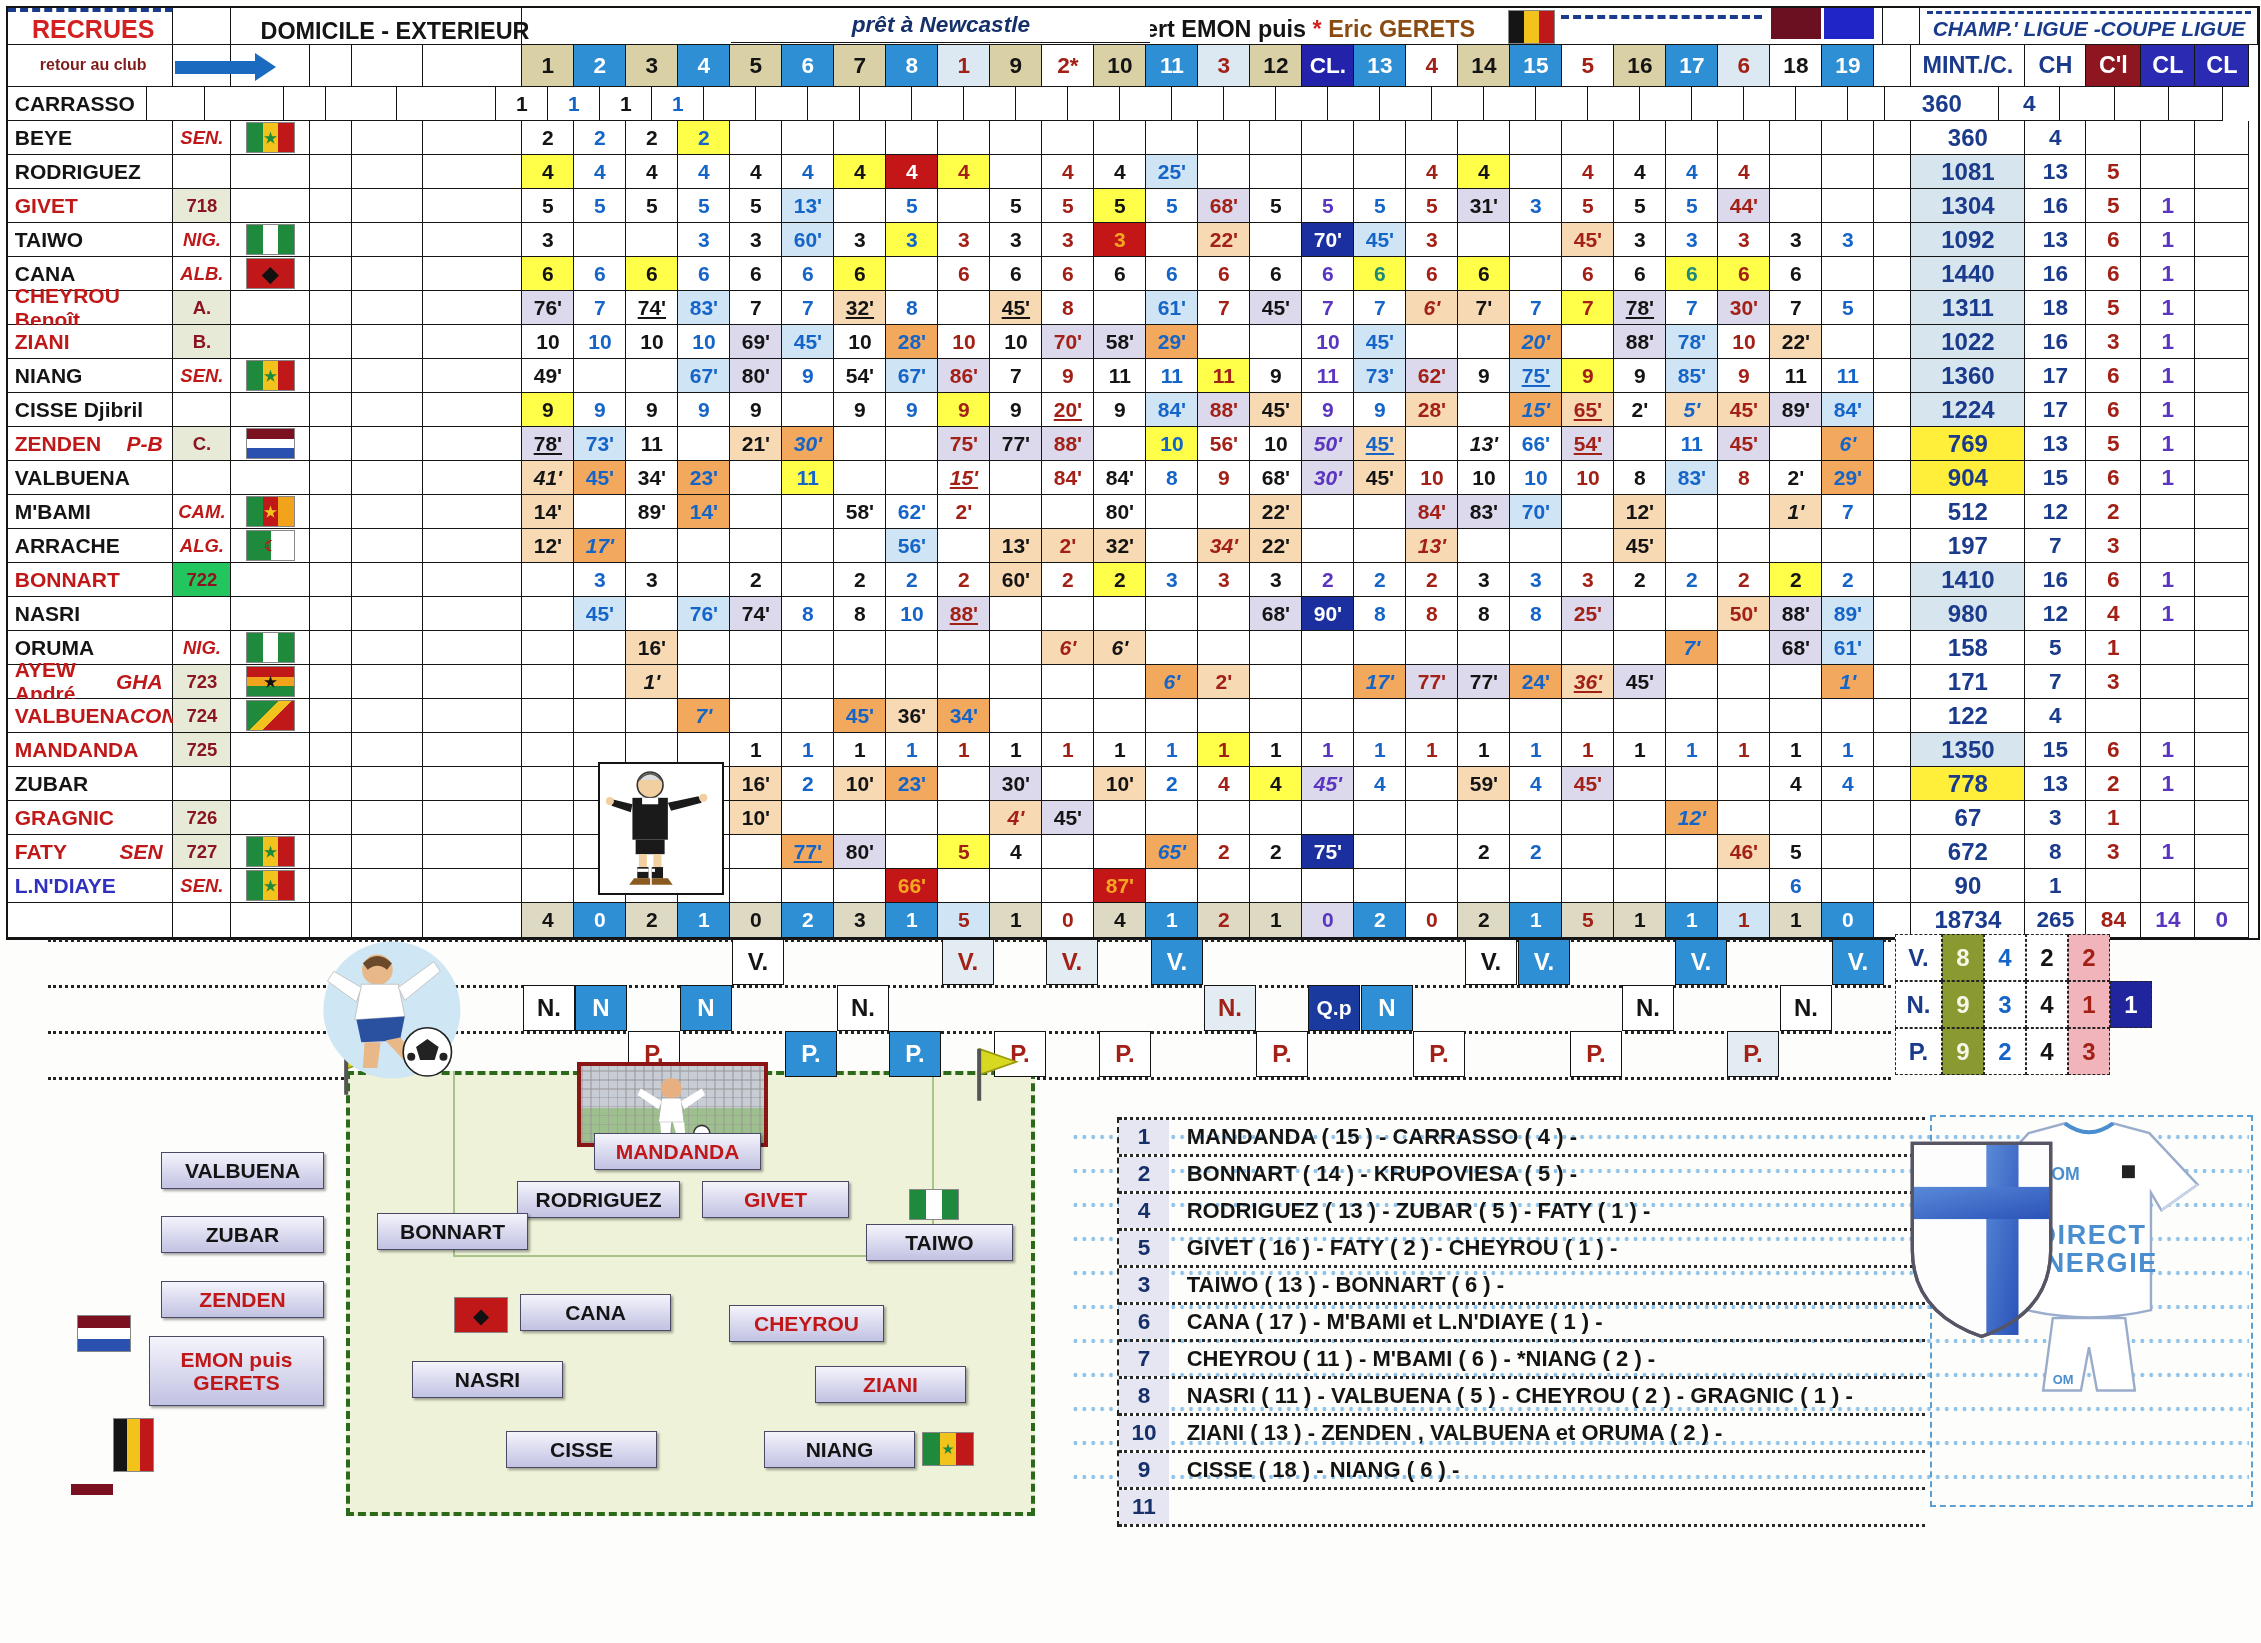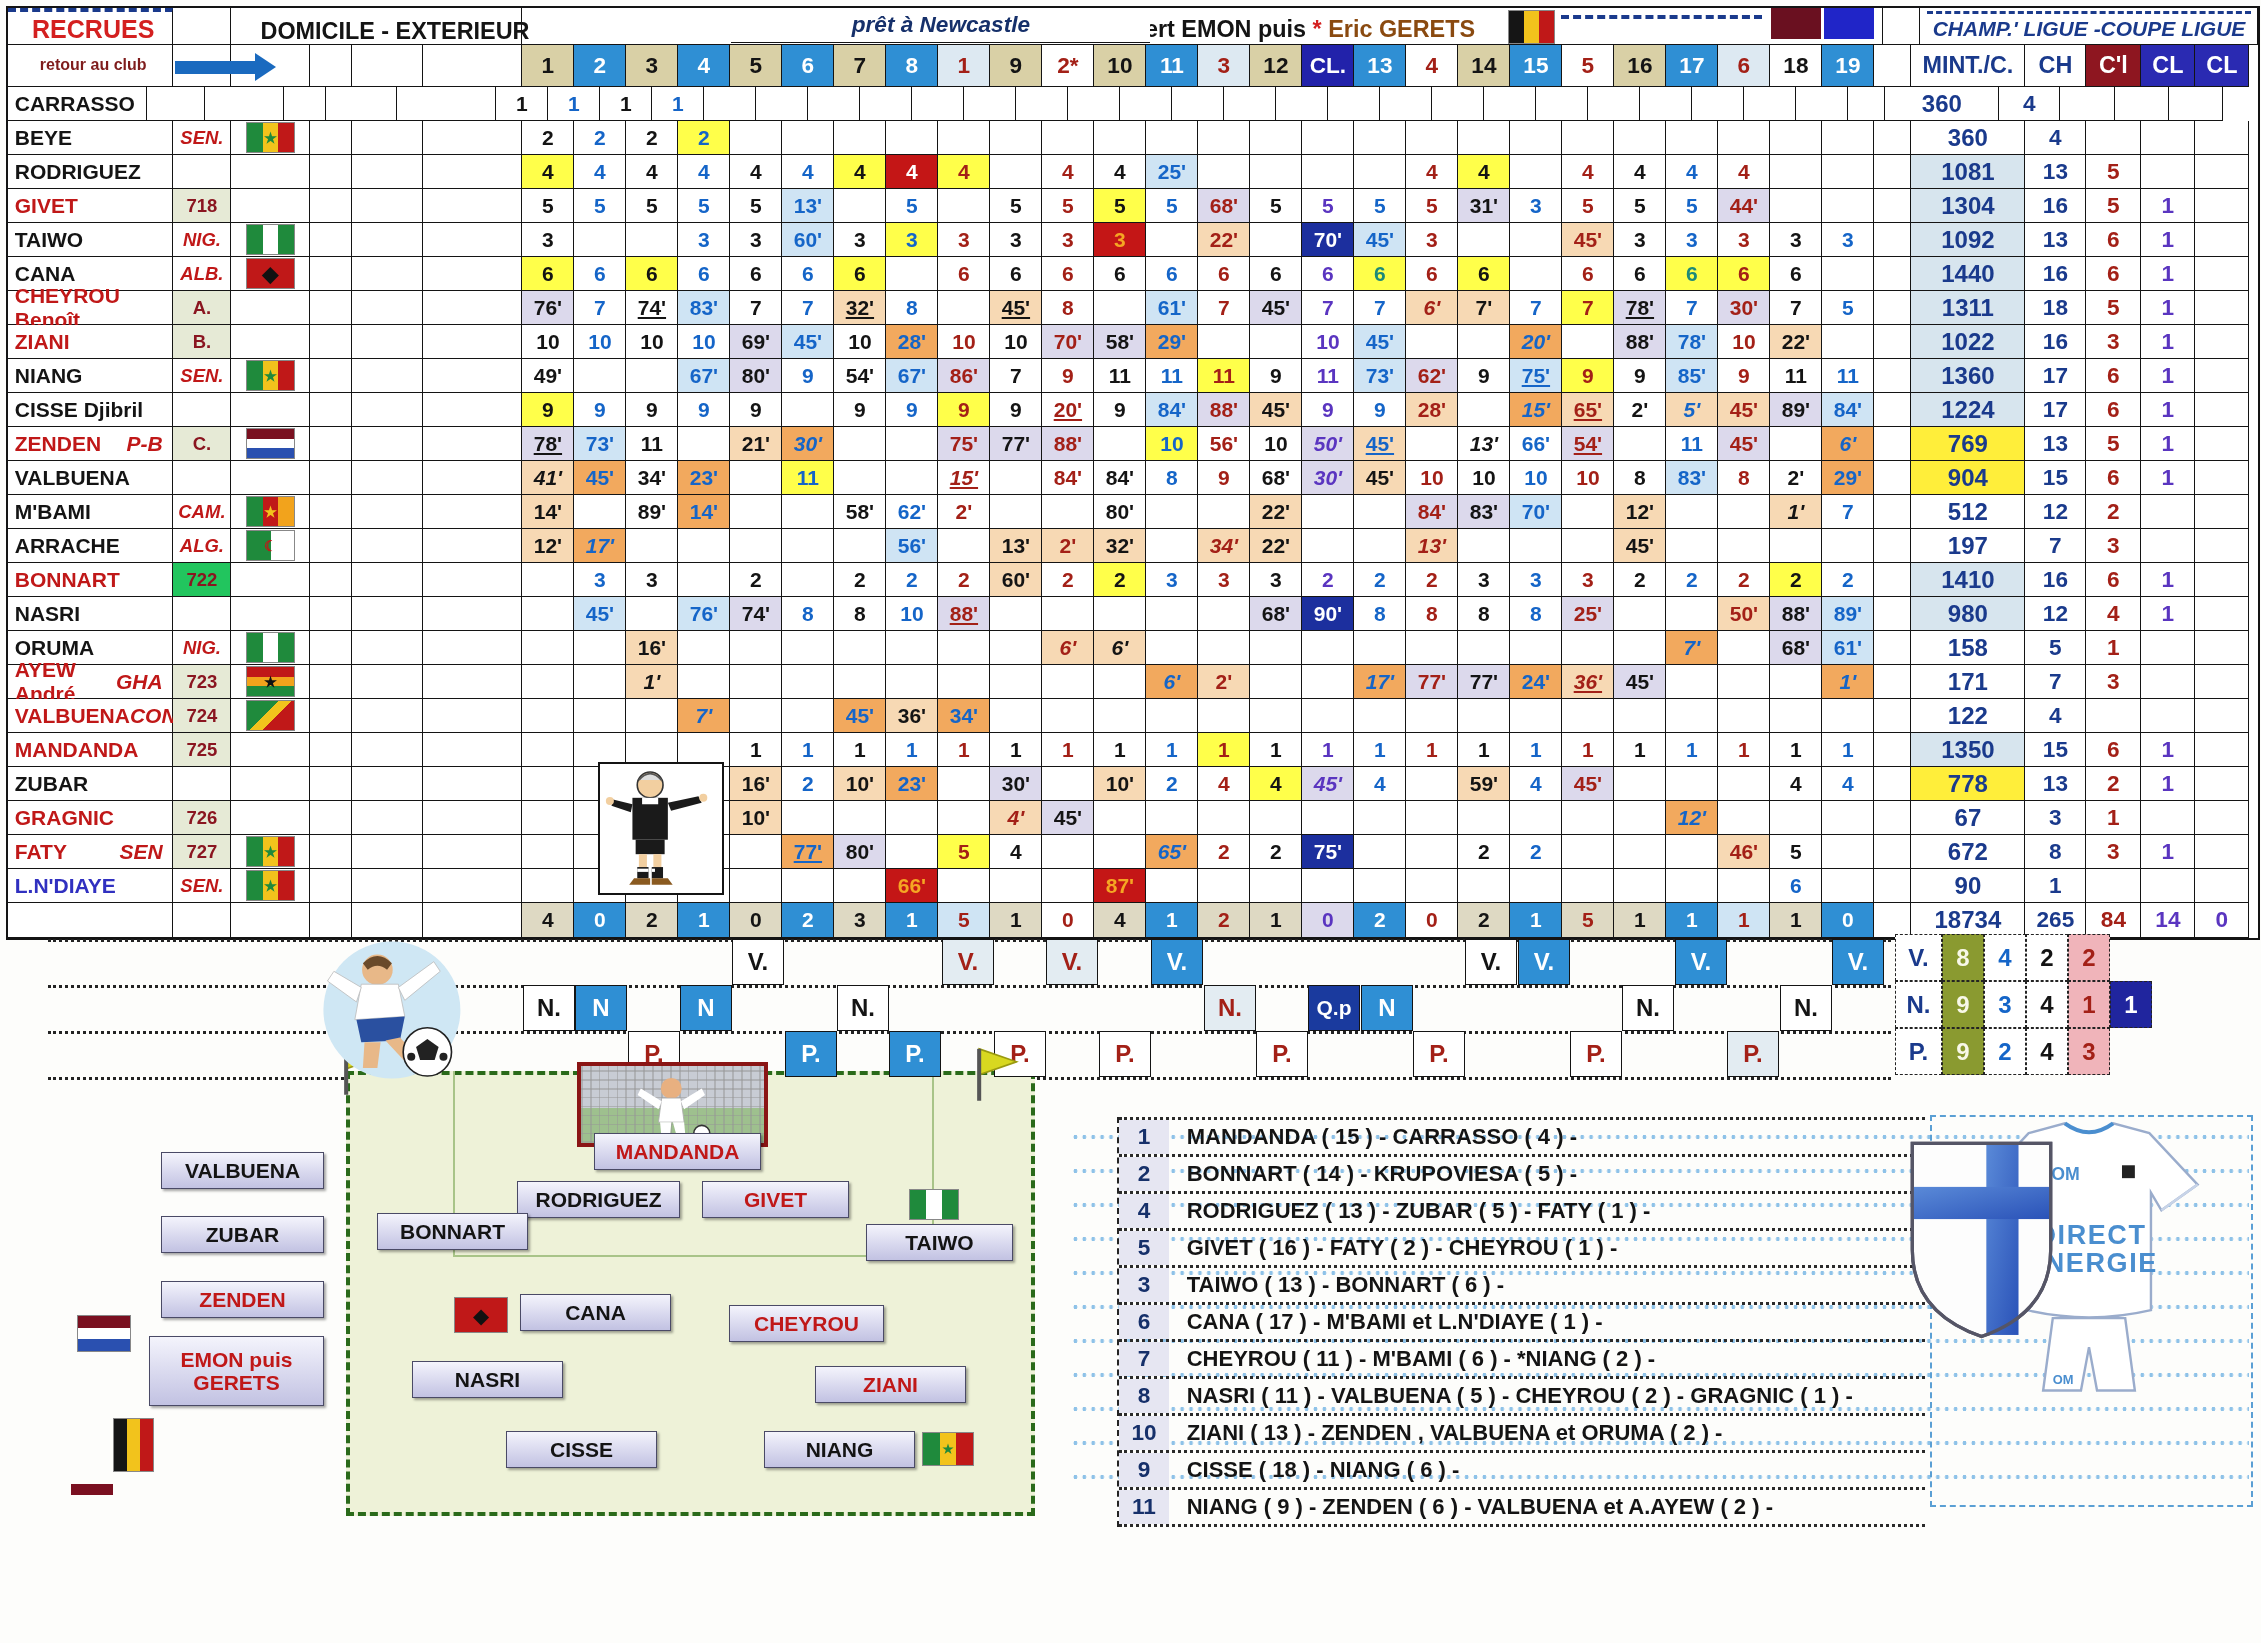--- a/index.html
+++ b/index.html
@@ -1408,21 +1408,20 @@
       <div class="listrow">
         <div class="listnum">10</div>
         <div class="listtext">ZIANI ( 13 ) - ZENDEN , VALBUENA et ORUMA ( 2 ) -</div>
       </div>
       <div class="listrow">
         <div class="listnum">9</div>
         <div class="listtext">CISSE ( 18 ) - NIANG ( 6 ) -</div>
       </div>
       <div class="listrow">
         <div class="listnum">11</div>
-        <div class="listtext">NIANG ( 9 ) - ZENDEN  ( 6 ) - VALBUENA et A.AYEW ( 2 ) -</div>
       </div>
     </div>
 
   <div class="abs" style="left:1901px;top:1137px;z-index:6;">
     <svg width="161" height="206" viewBox="0 0 200 256">
       <defs>
           <linearGradient id="crossg" x1="0" y1="0" x2="1" y2="1">
         <stop offset="0" stop-color="#5a8ad8"></stop>
             <stop offset="1" stop-color="#2a52b8"></stop>
           </linearGradient>

